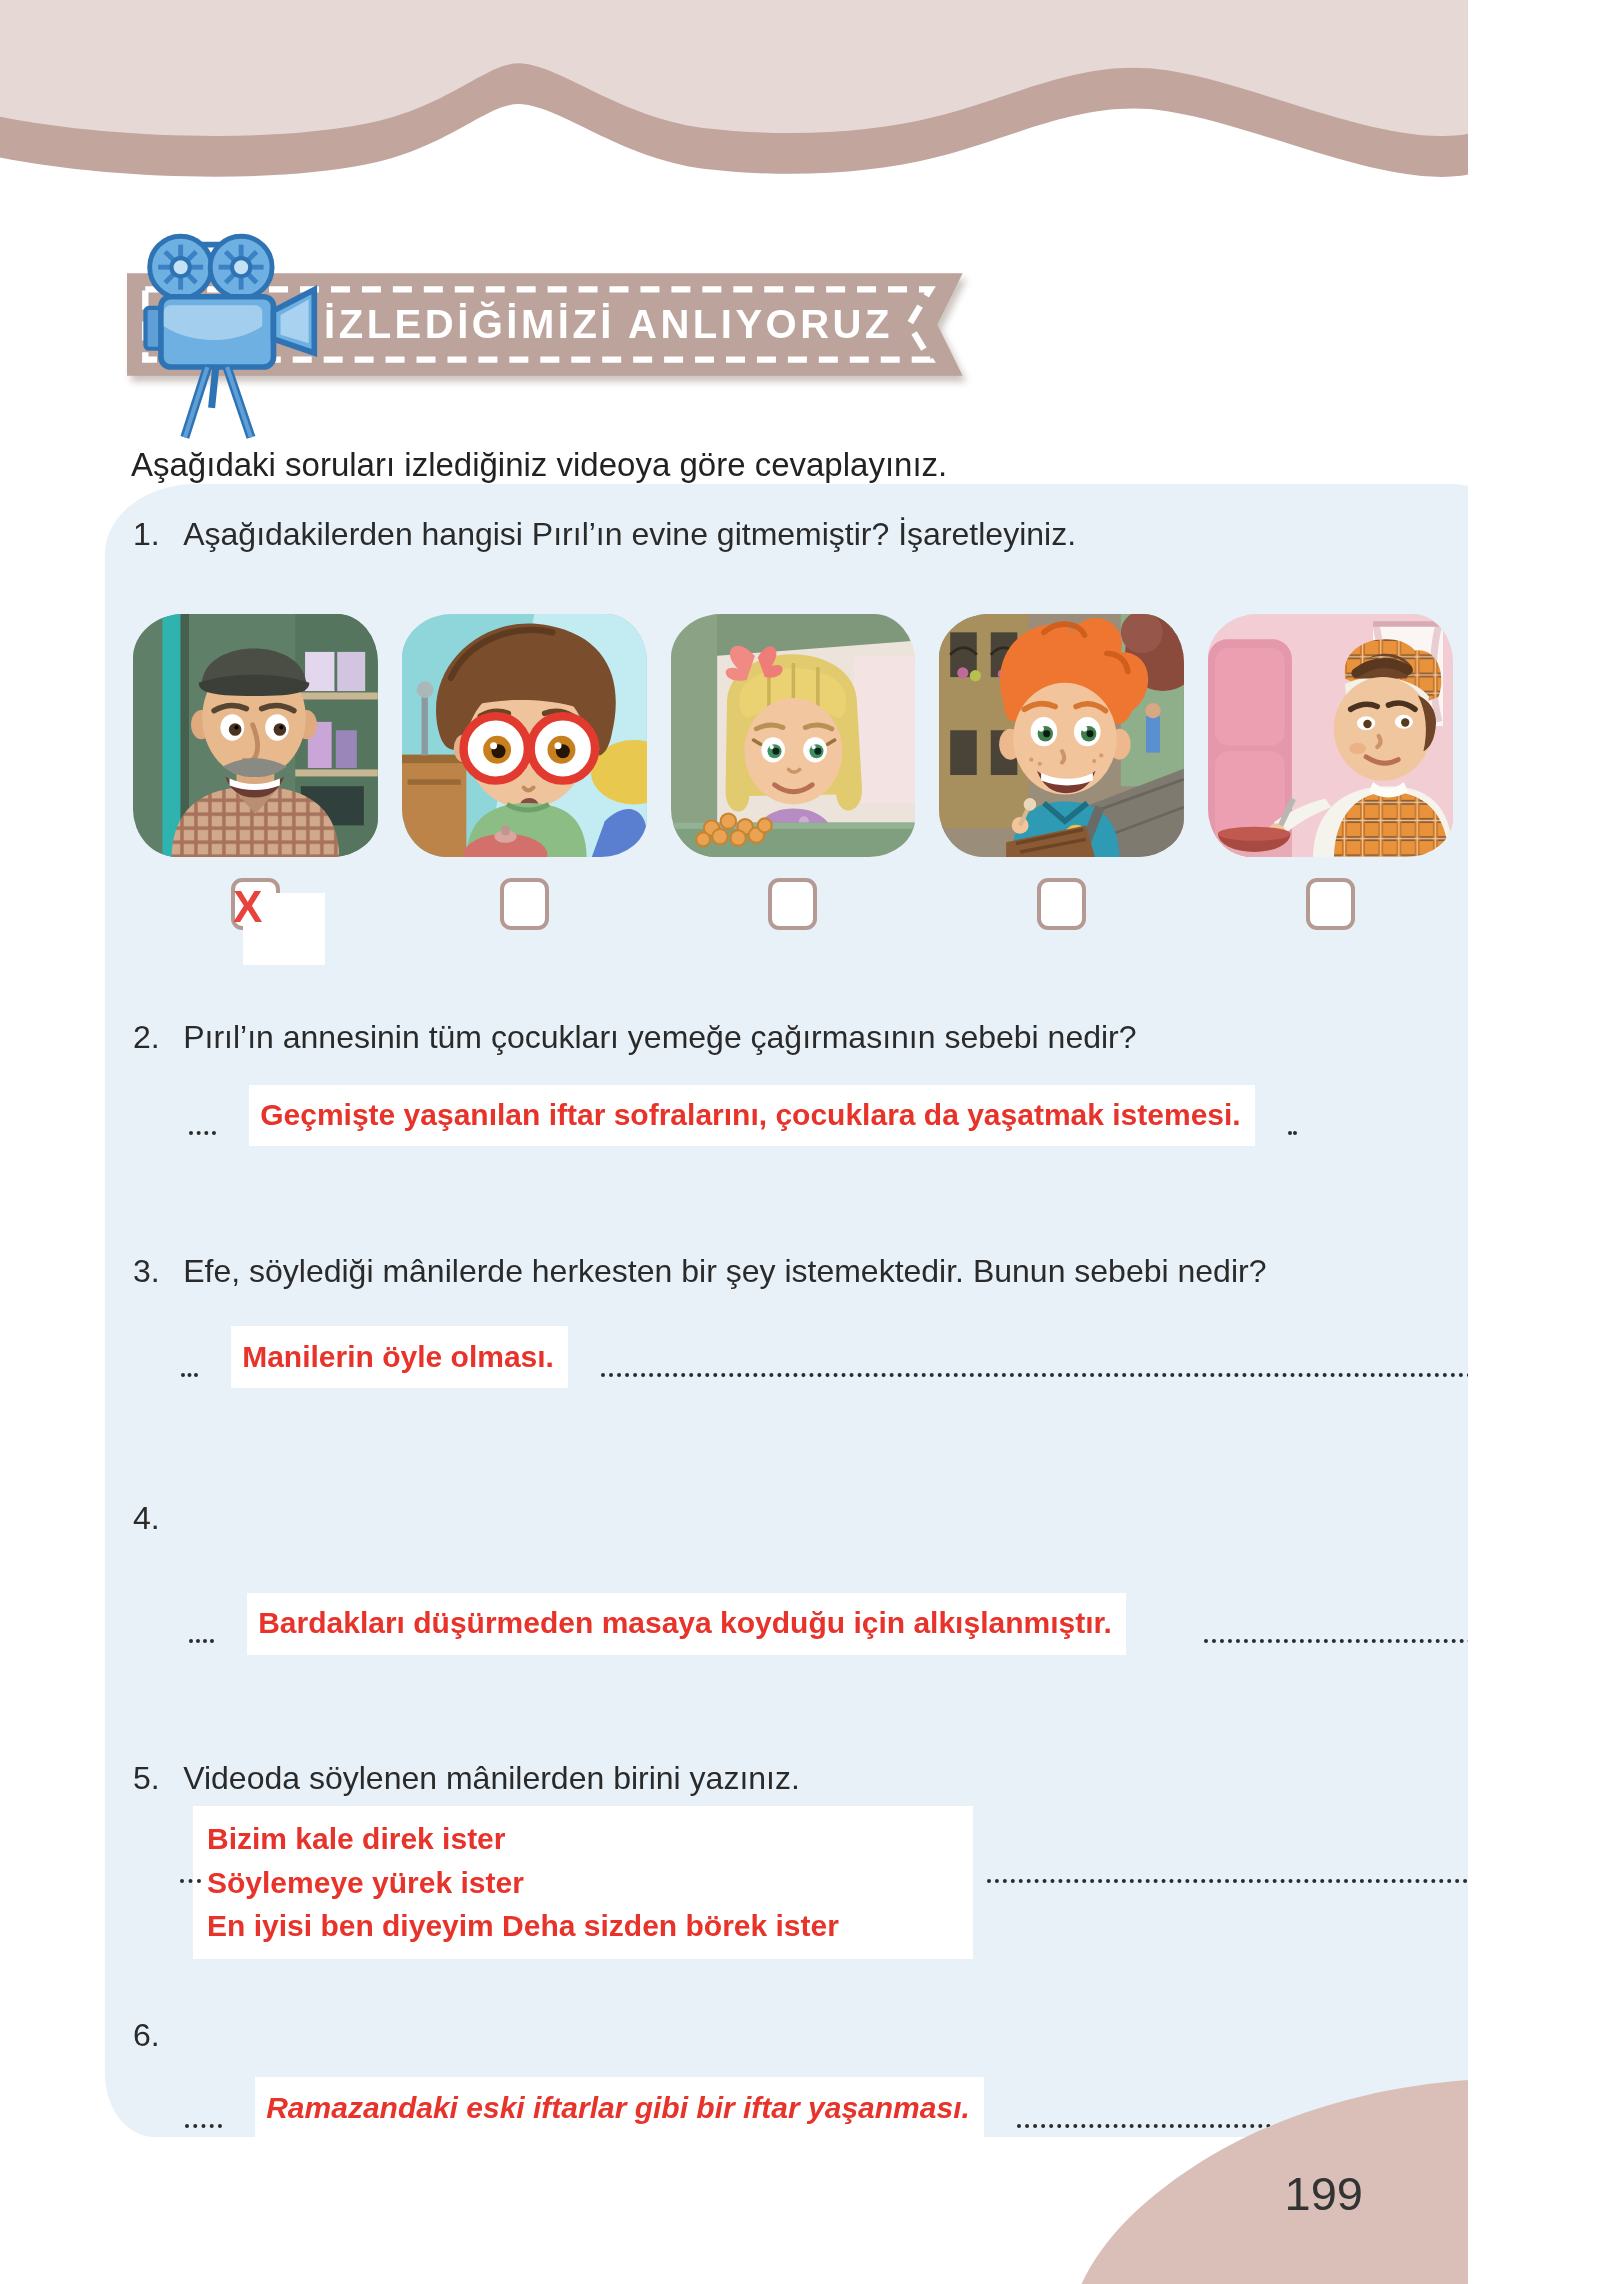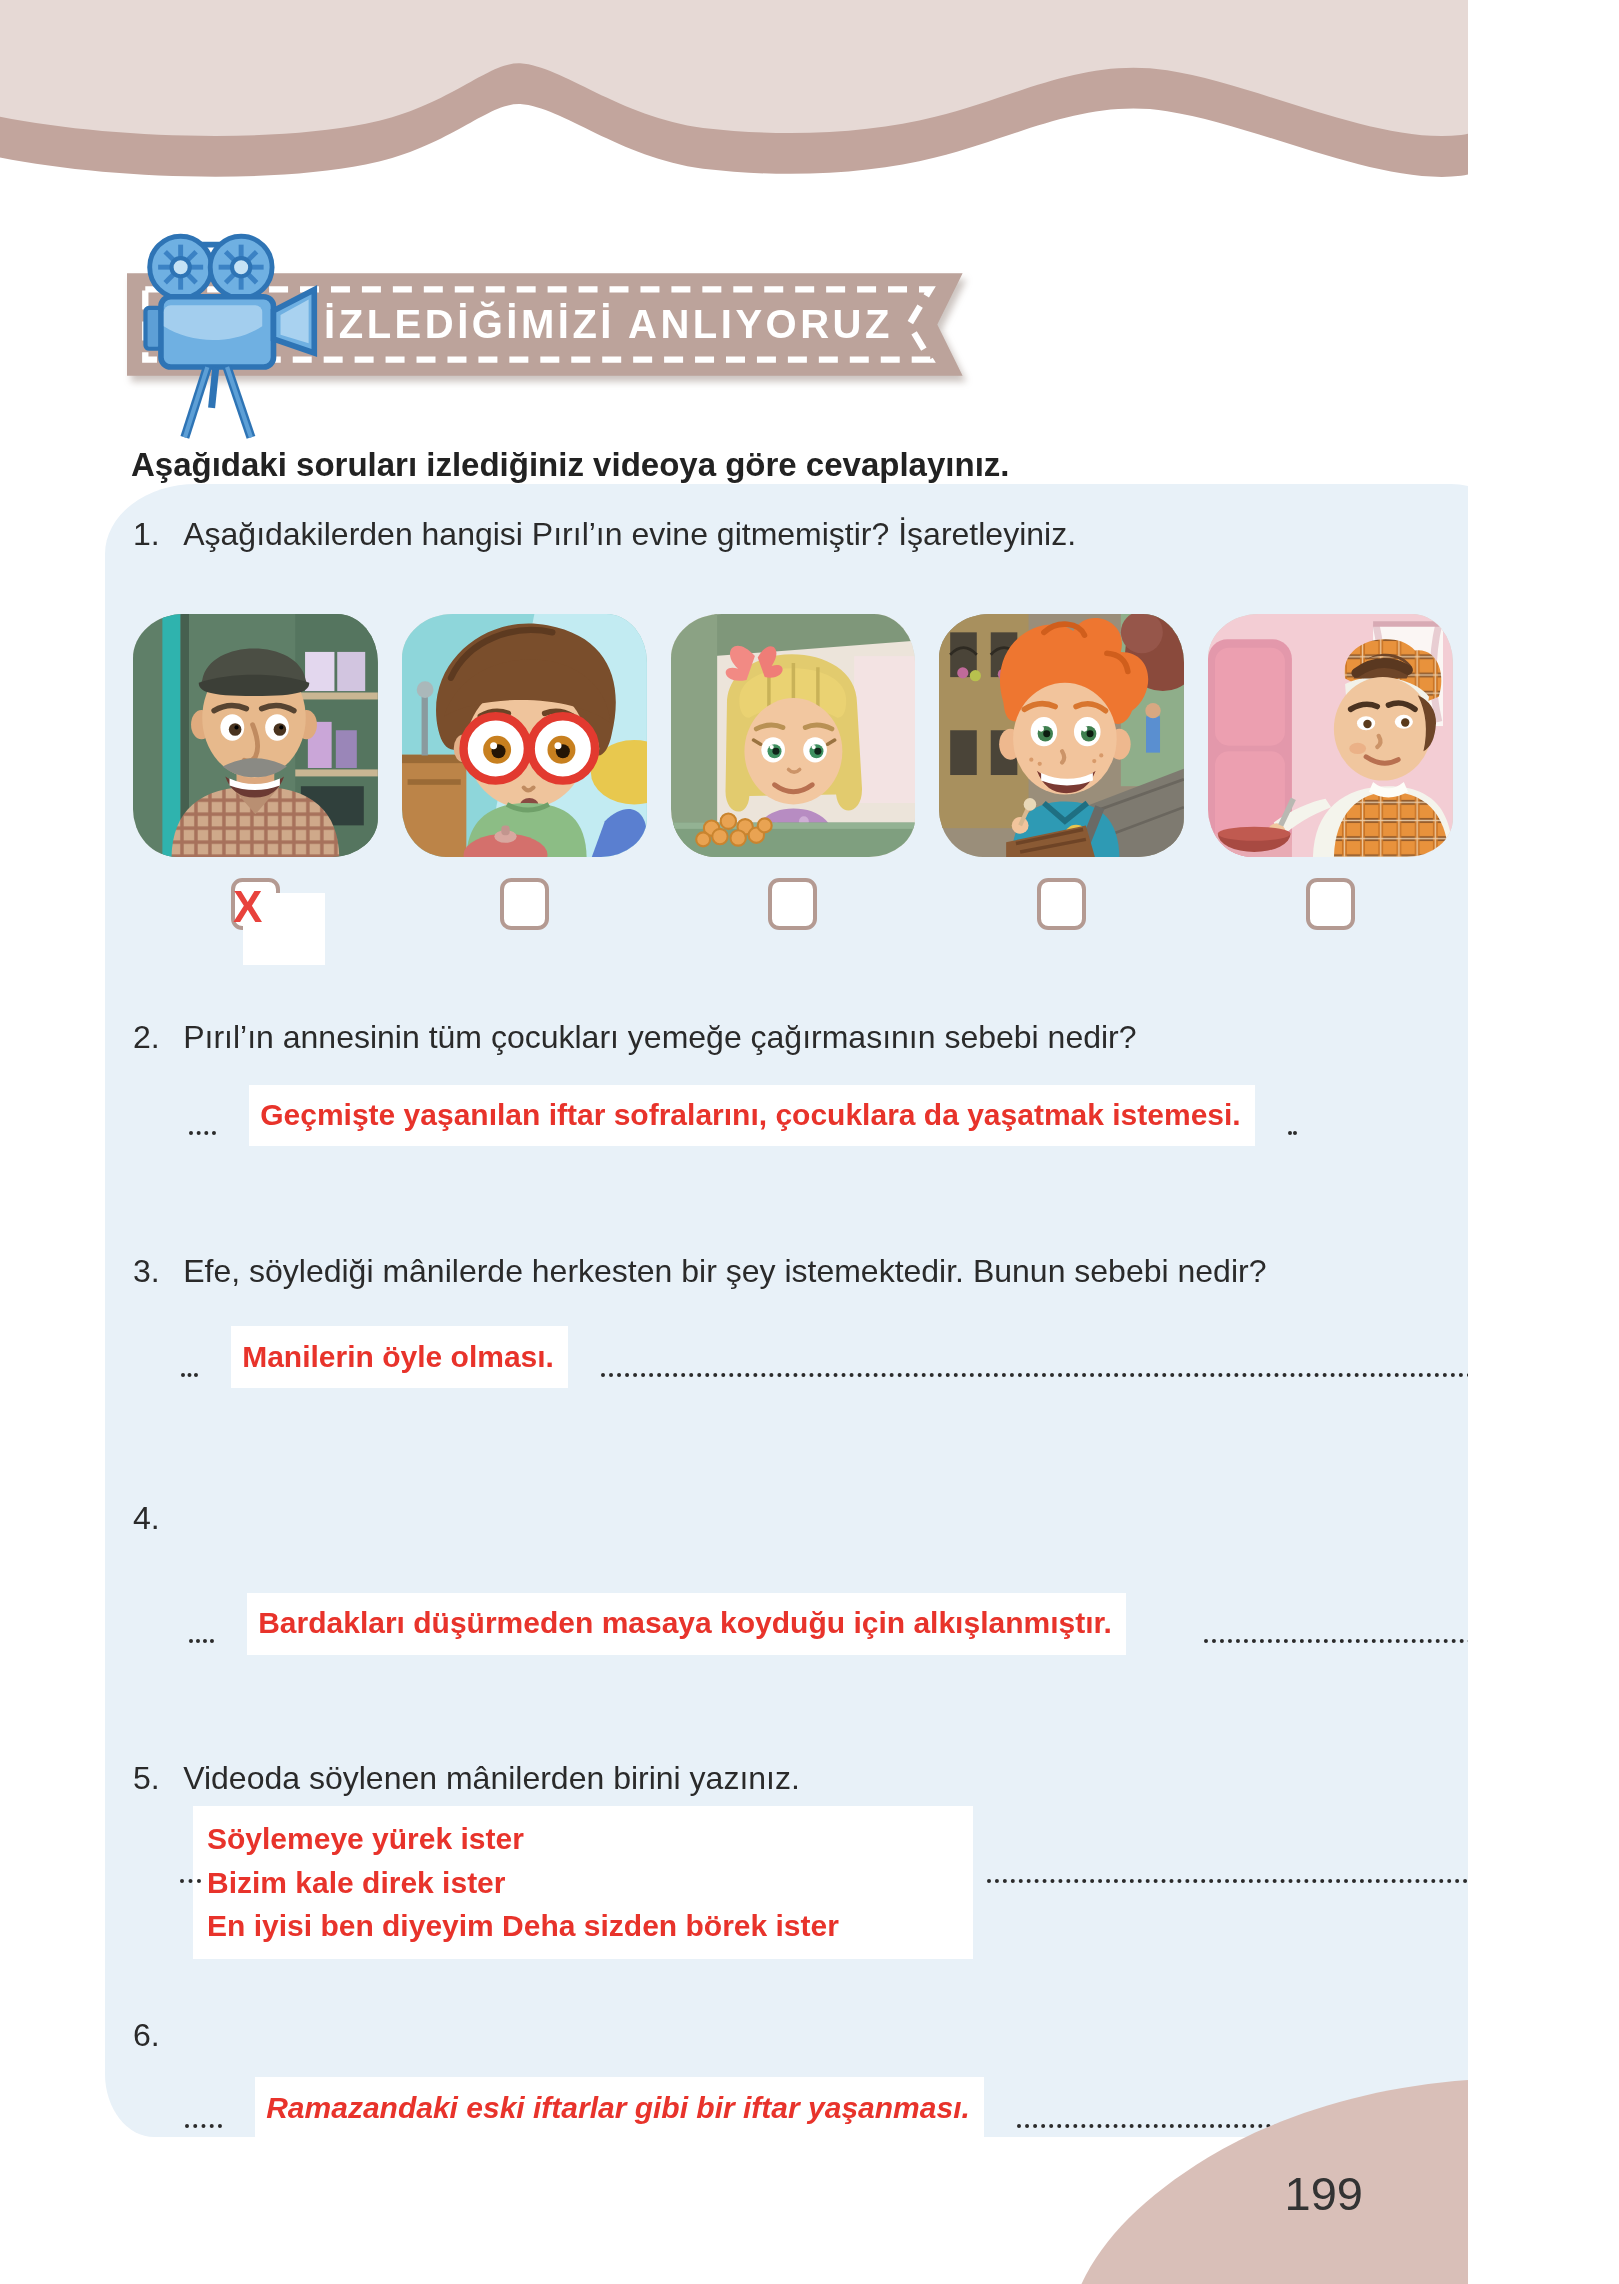--- a/index.html
+++ b/index.html
@@ -10,21 +10,21 @@
   
   .banner-wrap{position:absolute;left:127px;top:273px;width:837px;height:103px;}
   .banner-svg{position:absolute;left:0;top:0;width:837px;height:103px;
               filter:drop-shadow(4.9px 6.3px 3.5px rgba(110,85,75,.35));}
   .banner-title{position:absolute;left:172px;top:0;width:619px;height:103px;
                 display:flex;align-items:center;justify-content:center;
                 font-size:40px;font-weight:700;letter-spacing:3.5px;color:#ffffff;}
   .projector{position:absolute;left:9.8px;top:-41px;width:197px;height:211px;}
   
   .instruction{position:absolute;left:131px;top:413px;width:1336px;
-               font-size:33px;font-weight:700;color:#222;}
+               font-size:33px;font-weight:400;color:#222;}
   
   .panel{position:absolute;left:105px;top:484px;width:1409px;height:1653px;
          background:#e8f1f8;
          border-radius:91px 63px 77px 49px / 70px 56px 84px 63px;
          padding:29.5px 0 0 28px;box-sizing:border-box;}
   .question{display:flex;gap:11.2px;font-size:32px;line-height:1.25;color:#2a2a2a;}
   .qnum{width:39px;flex:none;}
   .qtext{max-width:1132px;}
   
   .tiles{display:flex;gap:24px;margin-top:60px;width:1320px;}
@@ -400,22 +400,22 @@
       </div>
       <span class="dots grow" style="margin-left:45px;"></span>
     </div>
 
     <div class="question mt-q5">
       <span class="qnum">5.</span>
       <span class="qtext">Videoda söylenen mânilerden birini yazınız.</span>
     </div>
     <div class="mt-a5" style="margin-left:60px;">
       <div class="poem-box">
+        <div class="red">Bizim kale direk ister</div>
         <div class="red">Söylemeye yürek ister</div>
-        <div class="red">Bizim kale direk ister</div>
         <div class="red">En iyisi ben diyeyim Deha sizden börek ister</div>
       </div>
       <span class="poem-lead"></span>
       <span class="poem-dots"></span>
     </div>
 
     <div class="question mt-q6">
       <span class="qnum">6.</span>
     </div>
     <div class="answer-row mt-a6" style="margin-left:52px;font-style:italic;">

